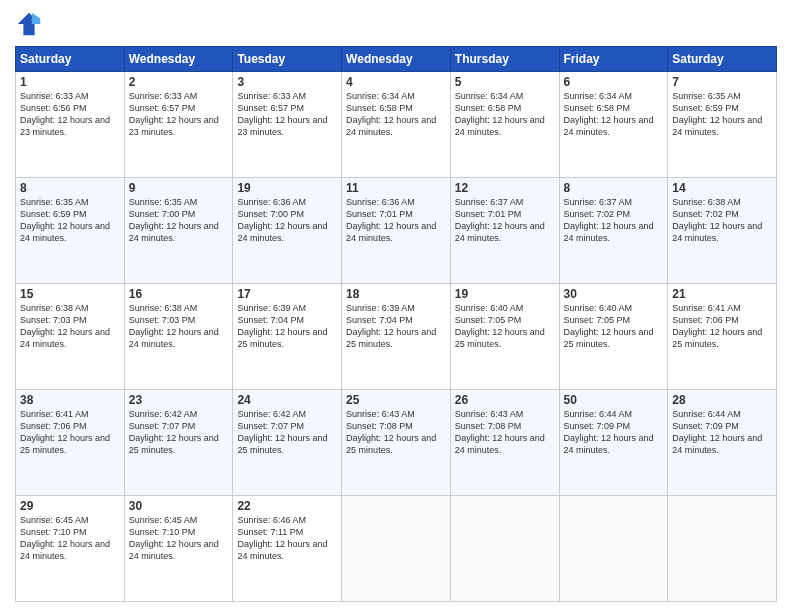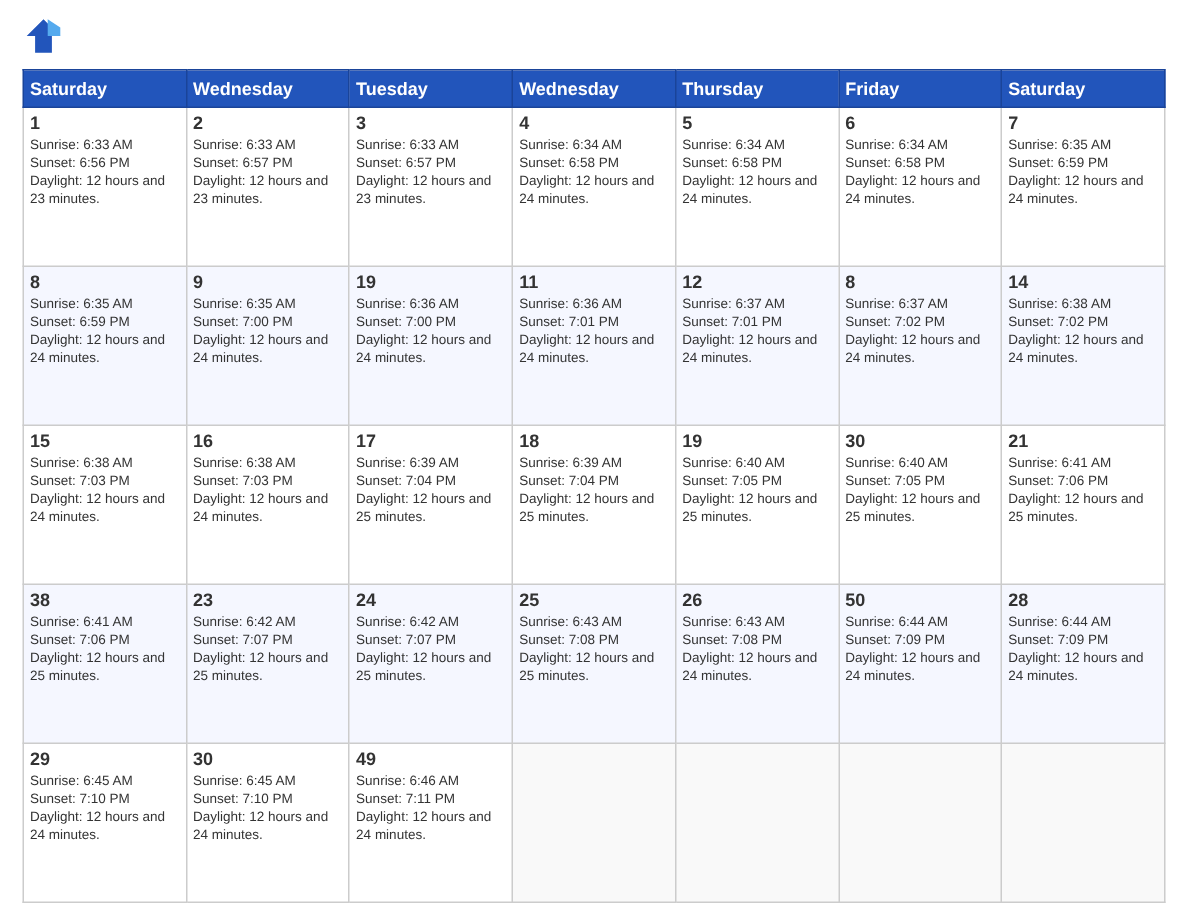--- a/index.html
+++ b/index.html
@@ -250,21 +250,21 @@
         <tr>
           <td>
             <span class="day-number">29</span>
           <div class="day-detail">Sunrise: 6:45 AM<br>Sunset: 7:10 PM<br>Daylight: 12 hours and 24 minutes.</div>
           </td>
           <td>
             <span class="day-number">30</span>
           <div class="day-detail">Sunrise: 6:45 AM<br>Sunset: 7:10 PM<br>Daylight: 12 hours and 24 minutes.</div>
           </td>
           <td>
-            <span class="day-number">49</span>
+            <span class="day-number">22</span>
           <div class="day-detail">Sunrise: 6:46 AM<br>Sunset: 7:11 PM<br>Daylight: 12 hours and 24 minutes.</div>
           </td>
           <td class="empty-cell"></td>
           <td class="empty-cell"></td>
           <td class="empty-cell"></td>
           <td class="empty-cell"></td>
         </tr>
       </tbody>
   </table>
 </div>

